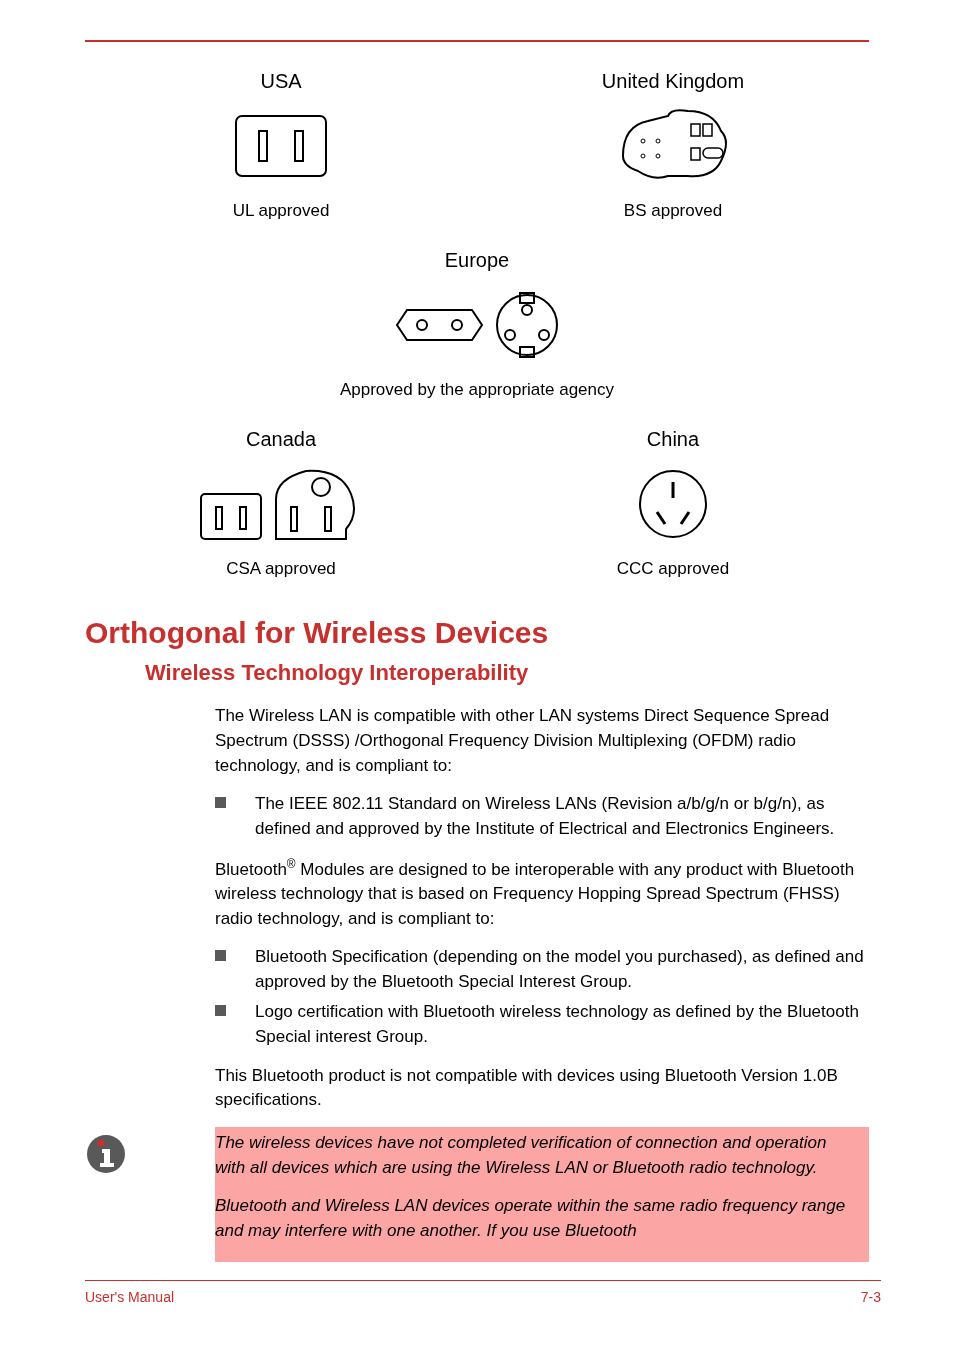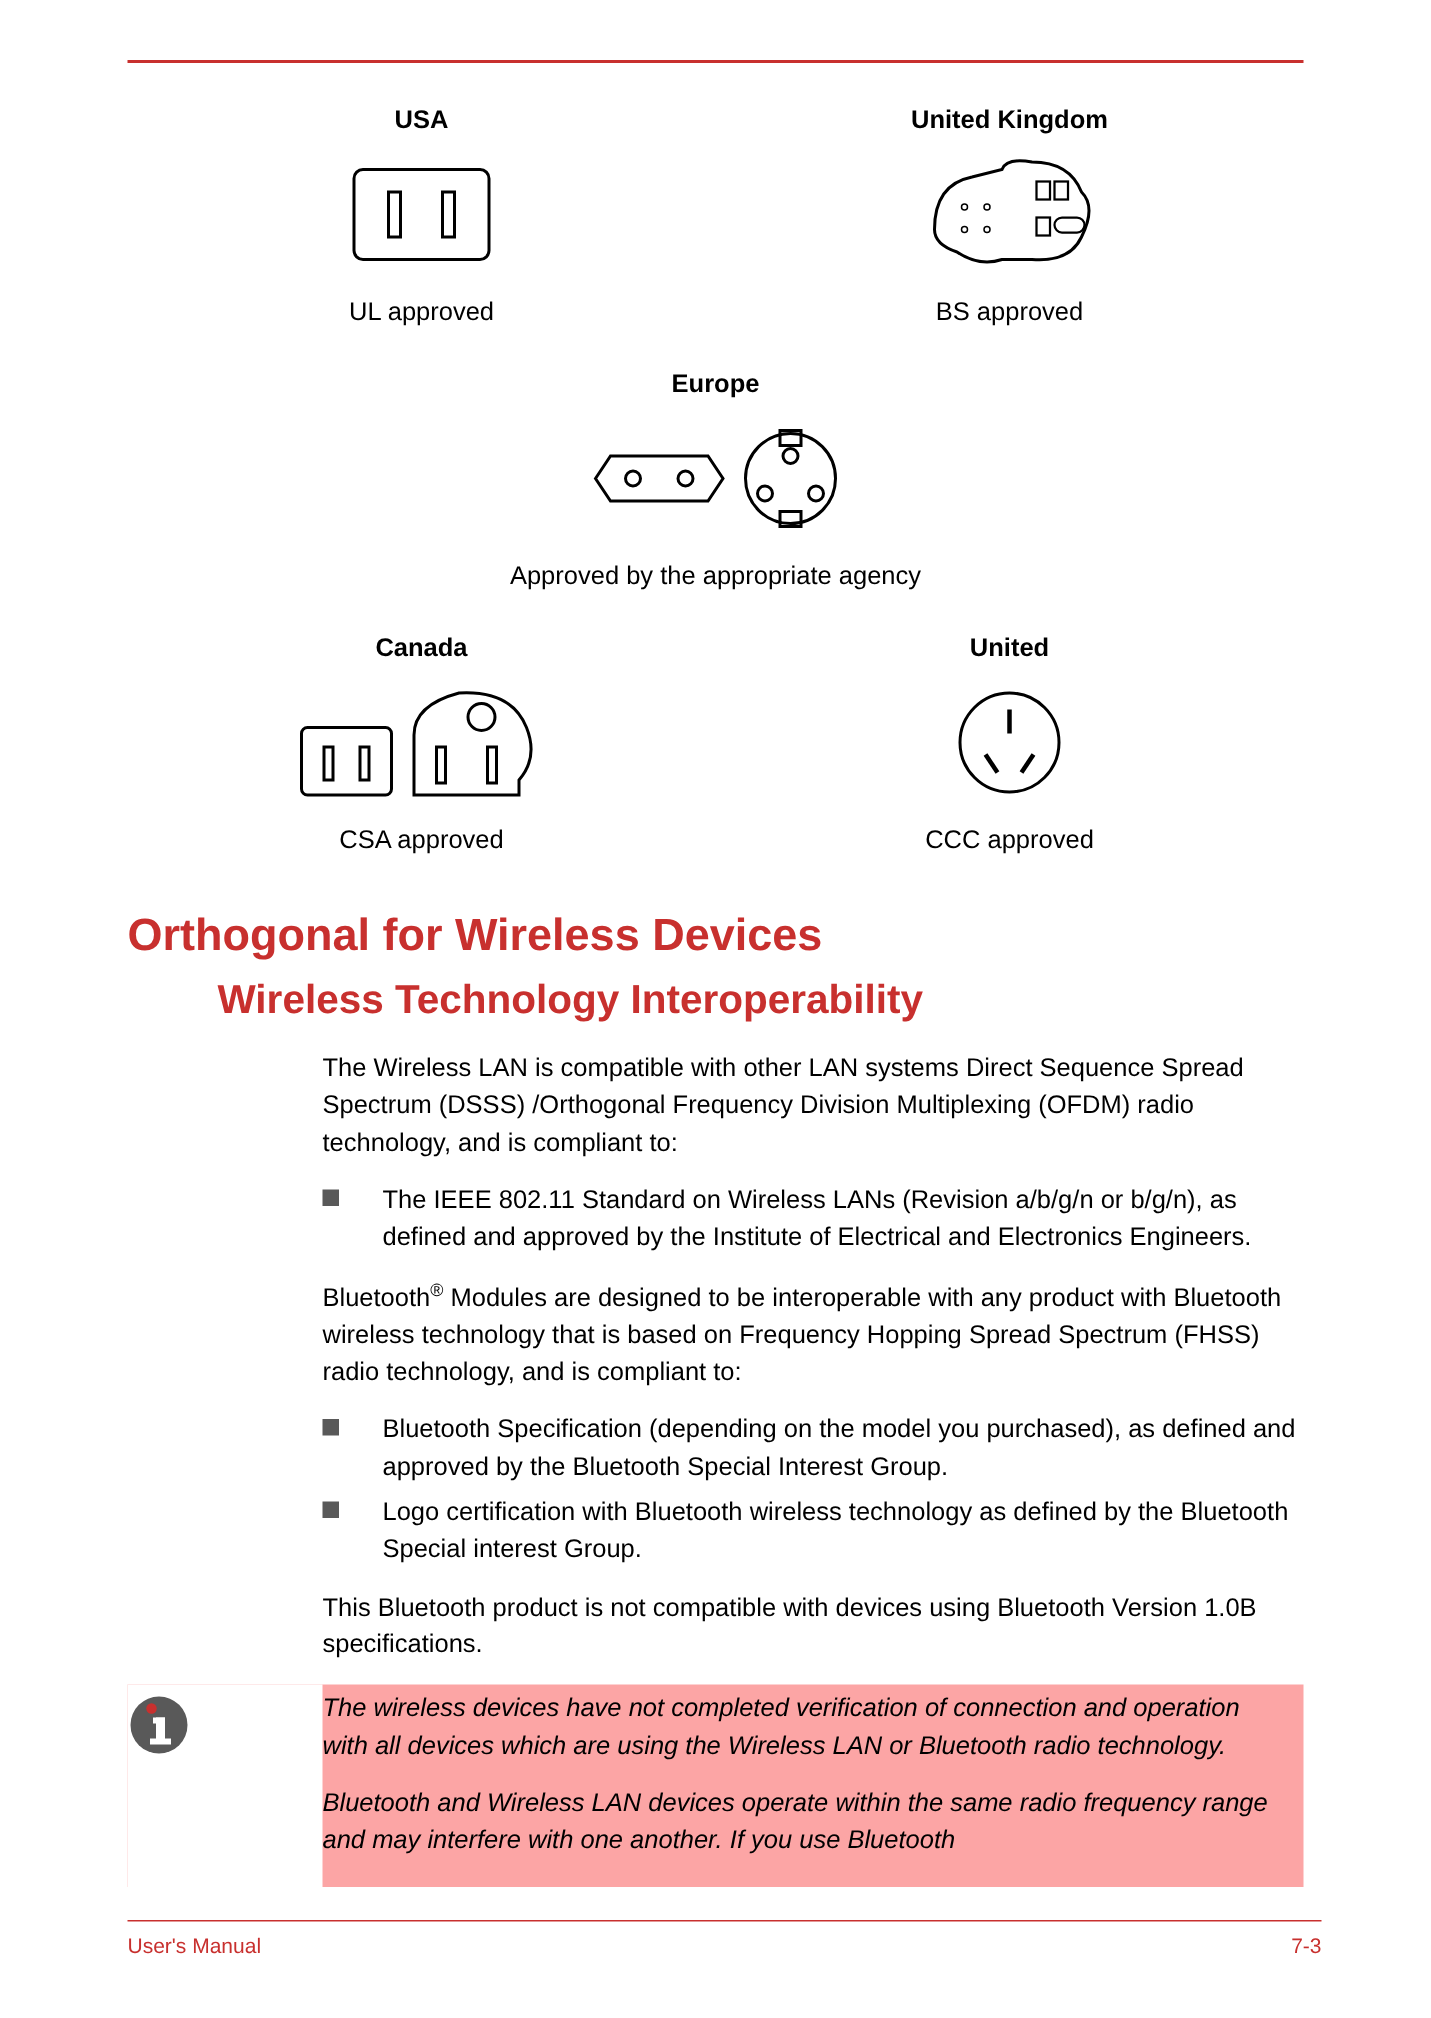--- a/index.html
+++ b/index.html
@@ -20,22 +20,22 @@
     width: 100%;
     margin-top: 20px;
   }
   .plug-row { display: flex; }
   .plug-cell {
     flex: 1;
     text-align: center;
     padding: 8px 20px 18px 20px;
   }
   .plug-title {
-    font-weight: bold;
-    font-size: 17px;
+    font-weight: normal;
+    font-size: 20px;
     margin-bottom: 8px;
   }
   .plug-approved {
     font-size: 17px;
     margin-top: 8px;
     line-height: 1.4;
   }
   .plug-svg-wrap {
     height: 90px;
     display: flex;
@@ -43,21 +43,21 @@
     justify-content: center;
   }
   h1.section-title {
     color: #c8302e;
     font-size: 30px;
     font-weight: 900;
     margin-top: 18px;
   }
   h2.sub-title {
     color: #c8302e;
-    font-size: 27px;
+    font-size: 22px;
     font-weight: 900;
     margin-top: 10px;
     margin-left: 60px;
     margin-bottom: 18px;
   }
   .body-block {
     margin-left: 130px;
     font-size: 17px;
     line-height: 1.45;
   }
@@ -179,21 +179,21 @@
           <rect x="49" y="48" width="6" height="22" fill="none" stroke="#000" stroke-width="2"></rect>
           <path d="M85 80 L85 40 Q85 20 115 12 Q150 10 160 35 Q168 55 155 70 L155 80 Z" fill="none" stroke="#000" stroke-width="2"></path>
           <circle cx="130" cy="28" r="9" fill="none" stroke="#000" stroke-width="2"></circle>
           <rect x="100" y="48" width="6" height="24" fill="none" stroke="#000" stroke-width="2"></rect>
           <rect x="134" y="48" width="6" height="24" fill="none" stroke="#000" stroke-width="2"></rect>
         </svg>
       </div>
       <div class="plug-approved">CSA approved</div>
     </div>
     <div class="plug-cell">
-      <div class="plug-title">United</div>
+      <div class="plug-title">China</div>
       <div class="plug-svg-wrap">
         <svg width="80" height="80" viewBox="0 0 80 80">
           <circle cx="40" cy="40" r="33" fill="none" stroke="#000" stroke-width="2"></circle>
           <line x1="40" y1="18" x2="40" y2="34" stroke="#000" stroke-width="3"></line>
           <line x1="24" y1="48" x2="32" y2="60" stroke="#000" stroke-width="3"></line>
           <line x1="56" y1="48" x2="48" y2="60" stroke="#000" stroke-width="3"></line>
         </svg>
       </div>
       <div class="plug-approved">CCC approved</div>
     </div>

